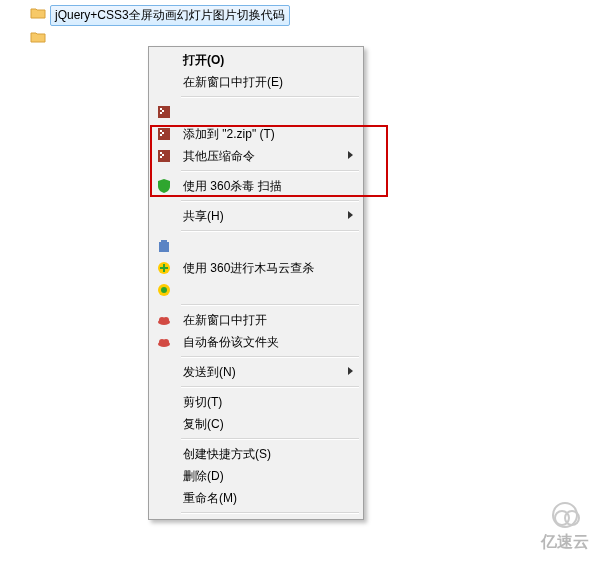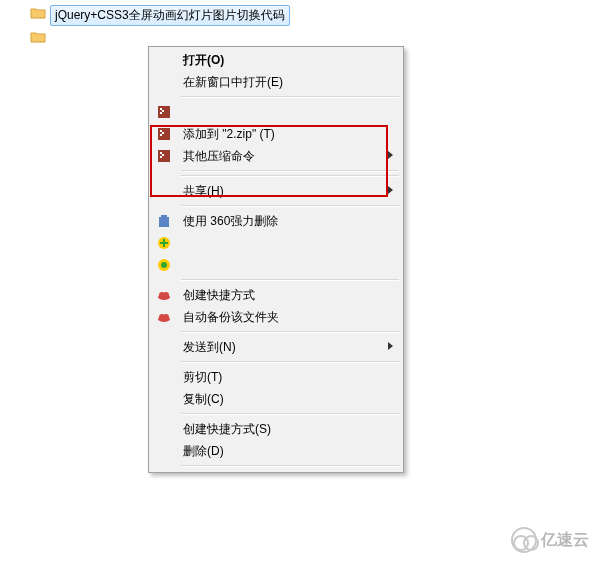--- a/index.html
+++ b/index.html
@@ -20,21 +20,21 @@
   }
   .folder-row.selected .folder-label {
     background: linear-gradient(#ecf5ff,#d7edff);
     border: 1px solid #7ab5e8; border-radius: 2px;
     padding: 1px 4px;
   }
   .folder-label { padding: 1px 4px; color: #000; }
   .context-menu {
     position: absolute;
     left: 148px; top: 46px;
-    width: 256px;
+    width: 216px;
     background: #f1f1f1;
     border: 1px solid #a0a0a0;
     box-shadow: 3px 3px 4px rgba(0,0,0,0.25);
     padding: 2px 2px;
   }
   .icon-col {
     position: absolute; left: 0; top: 0; bottom: 0; width: 28px;
     background: #f1f1f1;
   }
   .menu-item {
@@ -62,21 +62,21 @@
   }
   .red-box {
     position: absolute;
     border: 2px solid #cc0000;
     left: 150px; top: 125px; width: 238px; height: 72px;
     pointer-events: none;
   }
   .watermark {
     position: absolute; right: 10px; bottom: 8px;
     display:flex; align-items:center; gap:4px;
-    color: #b8b8b8; font-size: 16px; font-weight:bold;
+    color: #b8b8b8; font-size: 16px; font-weight:bold;flex-direction:column;
   }
   .wm-circle {
     width:26px;height:26px;border:2px solid #c9c9c9;border-radius:50%;
     position:relative;
   }
   .wm-circle::before, .wm-circle::after {
     content:""; position:absolute; width:12px;height:12px;
     border:2px solid #c9c9c9;border-radius:50%;
   }
   .wm-circle::before { left:0; top:6px; }
@@ -142,67 +142,75 @@
           <rect x="6" y="6" width="2" height="2" fill="#fff"></rect>
           <rect x="4" y="8" width="2" height="2" fill="#fff"></rect>
         </svg>
     </span>
     <span>其他压缩命令</span>
     <span class="arrow"></span>
   </div>
 
   <div class="sep"></div>
 
+  <div class="menu-item">
+    <span class="side-icon">
+      <svg width="16" height="16" viewBox="0 0 16 16">
+          <path fill="#2fa62f" d="M8 1 l6 2 v5 c0 4-3 6-6 7 -3-1-6-3-6-7 v-5 z"></path>
+        </svg>
+    </span>
+    <span>使用 360杀毒 扫描</span>
+  </div>
 
   <div class="sep"></div>
 
   <div class="menu-item">
     <span>共享(H)</span>
     <span class="arrow"></span>
   </div>
 
   <div class="sep"></div>
 
   <div class="menu-item">
     <span class="side-icon">
       <svg width="16" height="16" viewBox="0 0 16 16">
           <rect x="3" y="4" width="10" height="10" fill="#5b84c4"></rect>
           <rect x="5" y="2" width="6" height="2" fill="#5b84c4"></rect>
         </svg>
     </span>
-    <span>使用 360强力删除</span>
   </div>
   <div class="menu-item">
     <span class="side-icon">
       <svg width="16" height="16" viewBox="0 0 16 16">
           <circle cx="8" cy="8" r="6" fill="#ffcc00"></circle>
           <path d="M8 4 v8 M4 8 h8" stroke="#2fa62f" stroke-width="2"></path>
         </svg>
     </span>
+    <span>使用 360进行木马云查杀</span>
   </div>
   <div class="menu-item">
     <span class="side-icon">
       <svg width="16" height="16" viewBox="0 0 16 16">
           <circle cx="8" cy="8" r="6" fill="#ffcc00"></circle>
           <circle cx="8" cy="8" r="3" fill="#2fa62f"></circle>
         </svg>
     </span>
   </div>
 
   <div class="sep"></div>
 
   <div class="menu-item">
     <span class="side-icon">
       <svg width="16" height="16" viewBox="0 0 16 16">
           <ellipse cx="8" cy="10" rx="6" ry="3" fill="#d24a43"></ellipse>
           <circle cx="6" cy="8" r="3" fill="#d24a43"></circle>
           <circle cx="10" cy="8" r="3" fill="#d24a43"></circle>
         </svg>
     </span>
-    <span>创建快捷方式</span>
+    <span>在新窗口中打开</span>
   </div>
   <div class="menu-item">
     <span class="side-icon">
       <svg width="16" height="16" viewBox="0 0 16 16">
           <ellipse cx="8" cy="10" rx="6" ry="3" fill="#d24a43"></ellipse>
           <circle cx="6" cy="8" r="3" fill="#d24a43"></circle>
           <circle cx="10" cy="8" r="3" fill="#d24a43"></circle>
         </svg>
     </span>
     <span>自动备份该文件夹</span>
@@ -225,20 +233,23 @@
   </div>
 
   <div class="sep"></div>
 
   <div class="menu-item">
     <span>创建快捷方式(S)</span>
   </div>
   <div class="menu-item">
     <span>删除(D)</span>
   </div>
+  <div class="menu-item">
+    <span>重命名(M)</span>
+  </div>
 
   <div class="sep"></div>
 
 </div>
 
 <div class="red-box"></div>
 
 <div class="watermark">
   <span class="wm-circle"></span>
   <span>亿速云</span>

